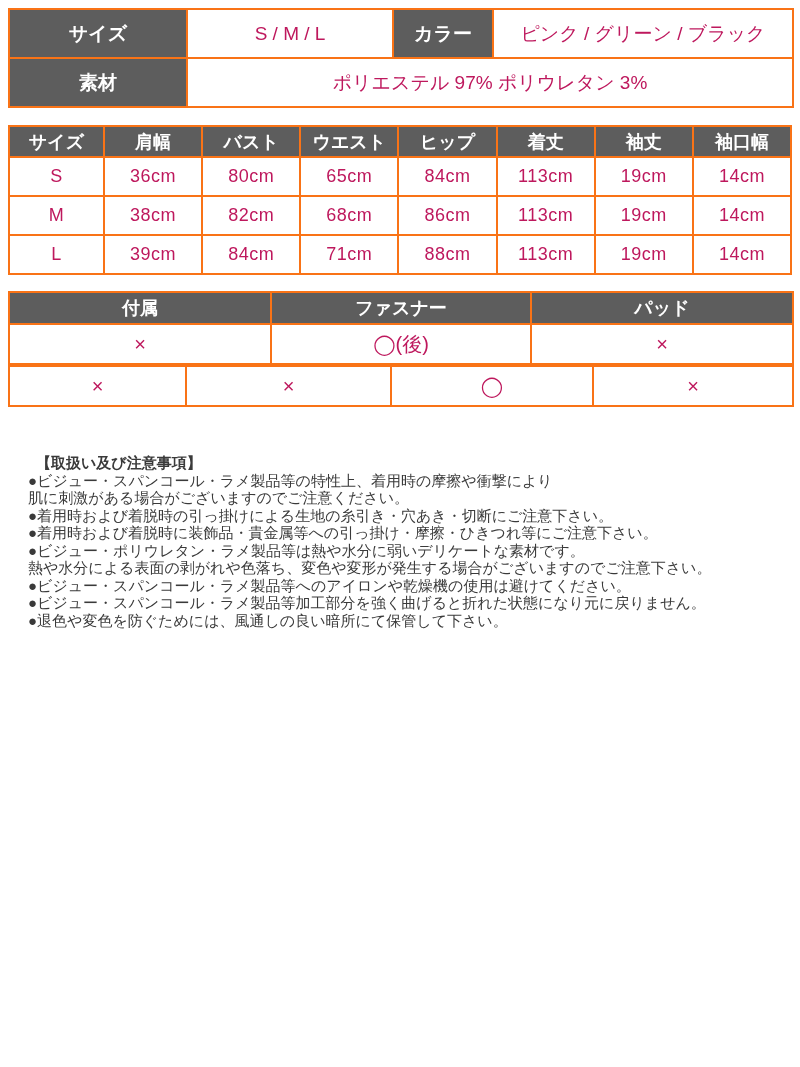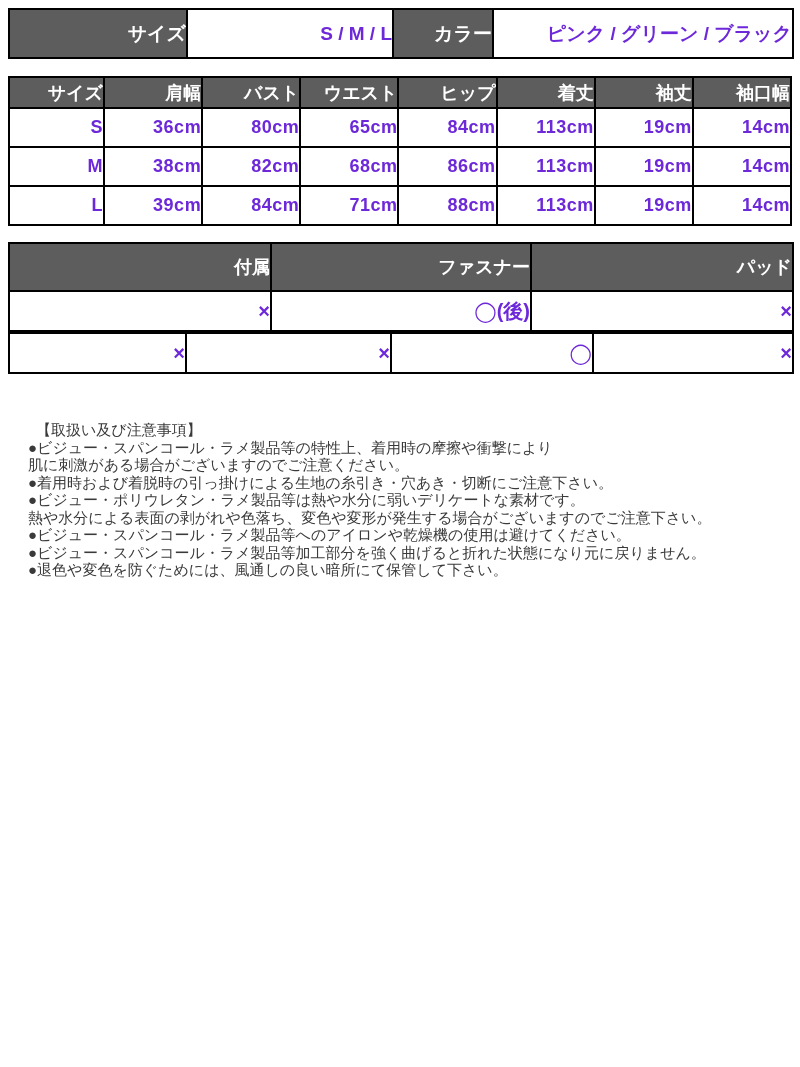--- a/index.html
+++ b/index.html
@@ -13,87 +13,91 @@
   }
   .page { padding: 8px; width: 800px; }
 
   table {
     border-collapse: collapse;
     table-layout: fixed;
     width: 784px;
     background: #ffffff;
   }
   td, th {
-    border: 2px solid #000000;
-    text-align: right;
+    border: 2px solid #f97316;
+    text-align: center;
     vertical-align: middle;
     overflow: hidden;
     white-space: nowrap;
   }
   .hcell {
     background: #5d5d5d;
     color: #ffffff;
     font-weight: bold;
     font-size: 19px;
   }
   .vcell {
     background: #ffffff;
-    color: #6d28d9;
+    color: #be185d;
     font-size: 19px;
-    font-weight: bold;
+    font-weight: normal;
   }
 
   
   .spec-top tr { height: 49px; }
 
   
   .size-chart { margin-top: 17px; }
   .size-chart tr.head { height: 31px; }
   .size-chart tr.data { height: 39px; }
   .size-chart .hcell { font-size: 18px; }
   .size-chart .vcell { font-size: 18px; letter-spacing: 0.5px; }
 
   
   .features { margin-top: 16px; }
   .features2 { margin-top: 0px; }
-  .features tr.head, .features2 tr.head { height: 48px; }
+  .features tr.head, .features2 tr.head { height: 32px; }
   .features tr.data, .features2 tr.data { height: 40px; }
   .features .hcell, .features2 .hcell { font-size: 18px; }
   .features .vcell, .features2 .vcell { font-size: 20px; }
 
   
   .notes {
     margin-top: 47px;
     padding-left: 20px;
     padding-right: 10px;
     color: #3a3a3a;
     font-size: 15px;
     line-height: 17.5px;
   }
   .notes .line { white-space: nowrap; }
-  .notes .title { padding-left: 8px; }
+  .notes .title { padding-left: 8px; font-weight: bold; }
 </style>
 </head>
 <body>
 
 <div class="page">
 
   <table class="spec-top">
     <colgroup>
         <col style="width:178px">
         <col style="width:206px">
         <col style="width:100px">
         <col style="width:300px">
       </colgroup>
     <tbody>
         <tr>
       <td class="hcell">サイズ</td>
       <td class="vcell">S / M / L</td>
       <td class="hcell">カラー</td>
       <td class="vcell">ピンク / グリーン / ブラック</td>
+    </tr>
+    <tr>
+      <td class="hcell">素材</td>
+      <td class="vcell" colspan="3">ポリエステル 97%  ポリウレタン 3%</td>
     </tr>
   </tbody>
     </table>
 
   <table class="size-chart">
     <colgroup>
         <col style="width:95px">
         <col>
         <col>
         <col>
@@ -181,20 +185,21 @@
       <td class="vcell">×</td>
     </tr>
   </tbody>
     </table>
 
   <div class="notes">
     <div class="line title">【取扱い及び注意事項】</div>
     <div class="line">●ビジュー・スパンコール・ラメ製品等の特性上、着用時の摩擦や衝撃により</div>
     <div class="line">肌に刺激がある場合がございますのでご注意ください。</div>
     <div class="line">●着用時および着脱時の引っ掛けによる生地の糸引き・穴あき・切断にご注意下さい。</div>
+    <div class="line">●着用時および着脱時に装飾品・貴金属等への引っ掛け・摩擦・ひきつれ等にご注意下さい。</div>
     <div class="line">●ビジュー・ポリウレタン・ラメ製品等は熱や水分に弱いデリケートな素材です。</div>
     <div class="line">熱や水分による表面の剥がれや色落ち、変色や変形が発生する場合がございますのでご注意下さい。</div>
     <div class="line">●ビジュー・スパンコール・ラメ製品等へのアイロンや乾燥機の使用は避けてください。</div>
     <div class="line">●ビジュー・スパンコール・ラメ製品等加工部分を強く曲げると折れた状態になり元に戻りません。</div>
     <div class="line">●退色や変色を防ぐためには、風通しの良い暗所にて保管して下さい。</div>
   </div>
 
 </div>
 
 </body></html>

